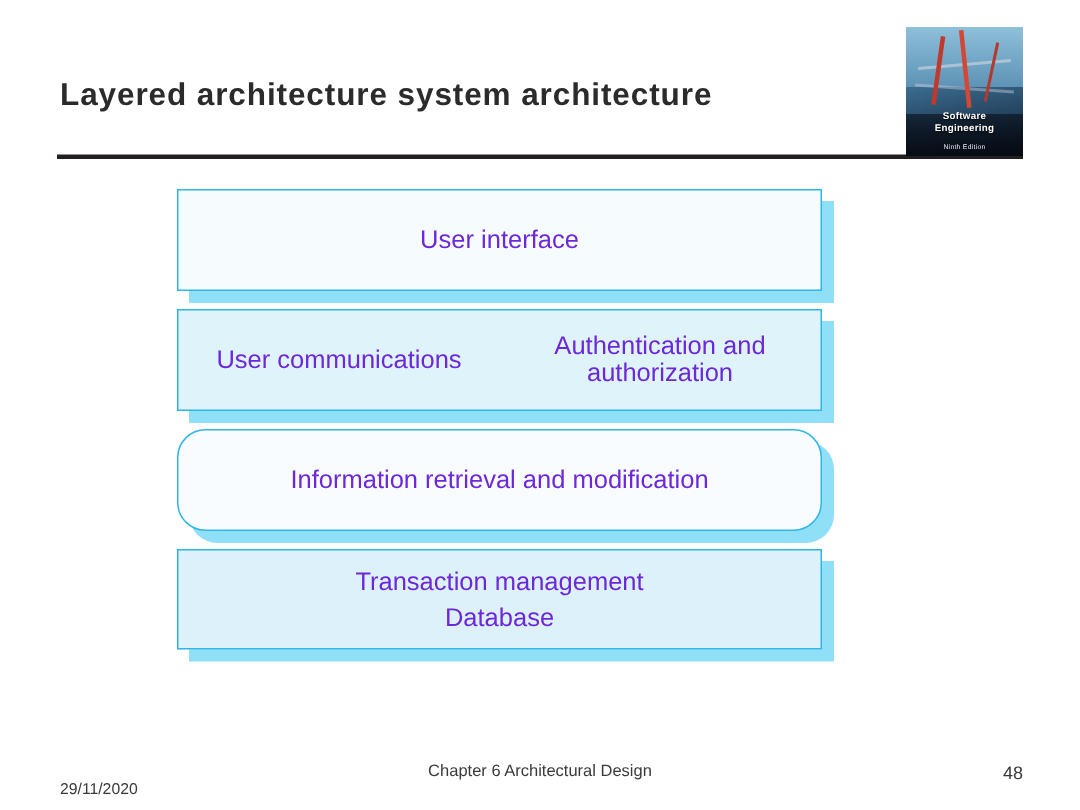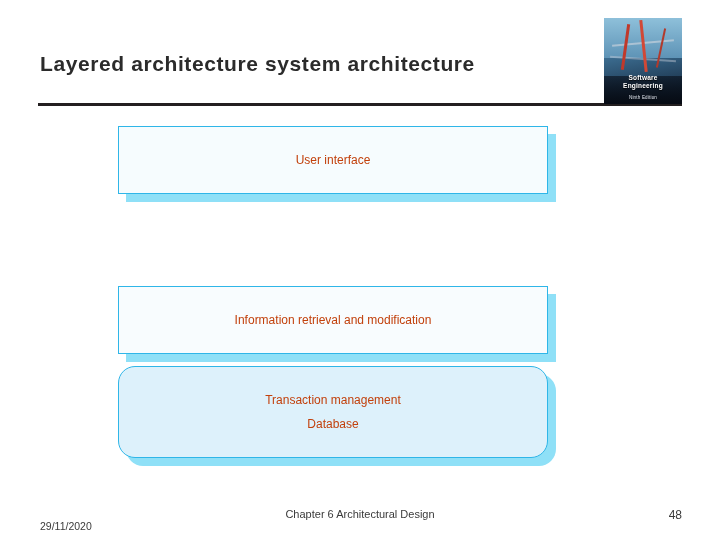--- a/index.html
+++ b/index.html
@@ -126,43 +126,43 @@
     position: absolute;
     left: 0;
     width: 430px;
     box-sizing: border-box;
     border: 1.5px solid #2fb6e8;
     background: #f6fcfe;
     box-shadow: 8px 8px 0 0 #8fe0f7;
     display: flex;
     align-items: center;
     justify-content: center;
-    color: #c2410c;
-    font-size: 12px;
+    color: #6d28d9;
+    font-size: 17px;
     text-align: center;
   }
   .layer .row {
     width: 100%;
     display: flex;
     align-items: center;
     justify-content: space-around;
   }
   .layer .cell {
     flex: 1;
     padding: 0 6px;
     line-height: 18px;
   }
   .layer .stack-line {
     line-height: 24px;
   }
 
   #layer-0 { top: 4px;   height: 68px; }
   #layer-1 { top: 84px;  height: 68px; background: #dff3fb; }
-  #layer-2 { top: 164px; height: 68px; background: #f8fcfe; }
-  #layer-3 { top: 244px; height: 92px; background: #ddf1fb; border-radius: 17px; }
+  #layer-2 { top: 164px; height: 68px; background: #f8fcfe; border-radius: 19px; }
+  #layer-3 { top: 244px; height: 67px; background: #ddf1fb; }
 
   
   .footer {
     position: absolute;
     left: 0;
     top: 508px;
     width: 720px;
     height: 20px;
   }
   .footer-date {
@@ -208,20 +208,26 @@
 </div>
 
 <div class="diagram">
 
   <div class="layer" id="layer-0">
     <div class="row">
       <div class="cell">User interface</div>
     </div>
   </div>
 
+  <div class="layer" id="layer-1">
+    <div class="row">
+      <div class="cell">User communications</div>
+      <div class="cell">Authentication and authorization</div>
+    </div>
+  </div>
 
   <div class="layer" id="layer-2">
     <div class="row">
       <div class="cell">Information retrieval and modification</div>
     </div>
   </div>
 
   <div class="layer" id="layer-3">
     <div class="row" style="flex-direction:column;">
       <div class="cell stack-line">Transaction management</div>

